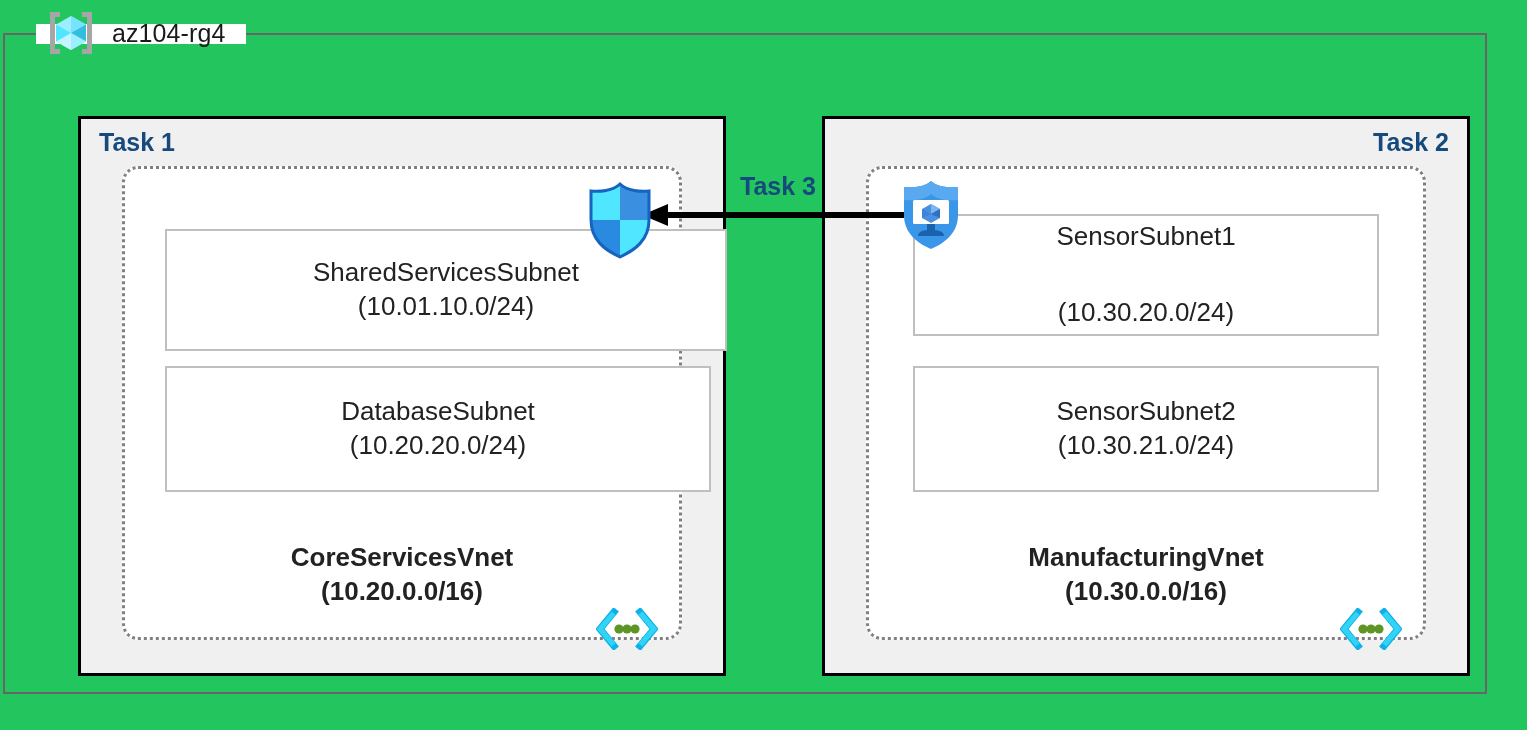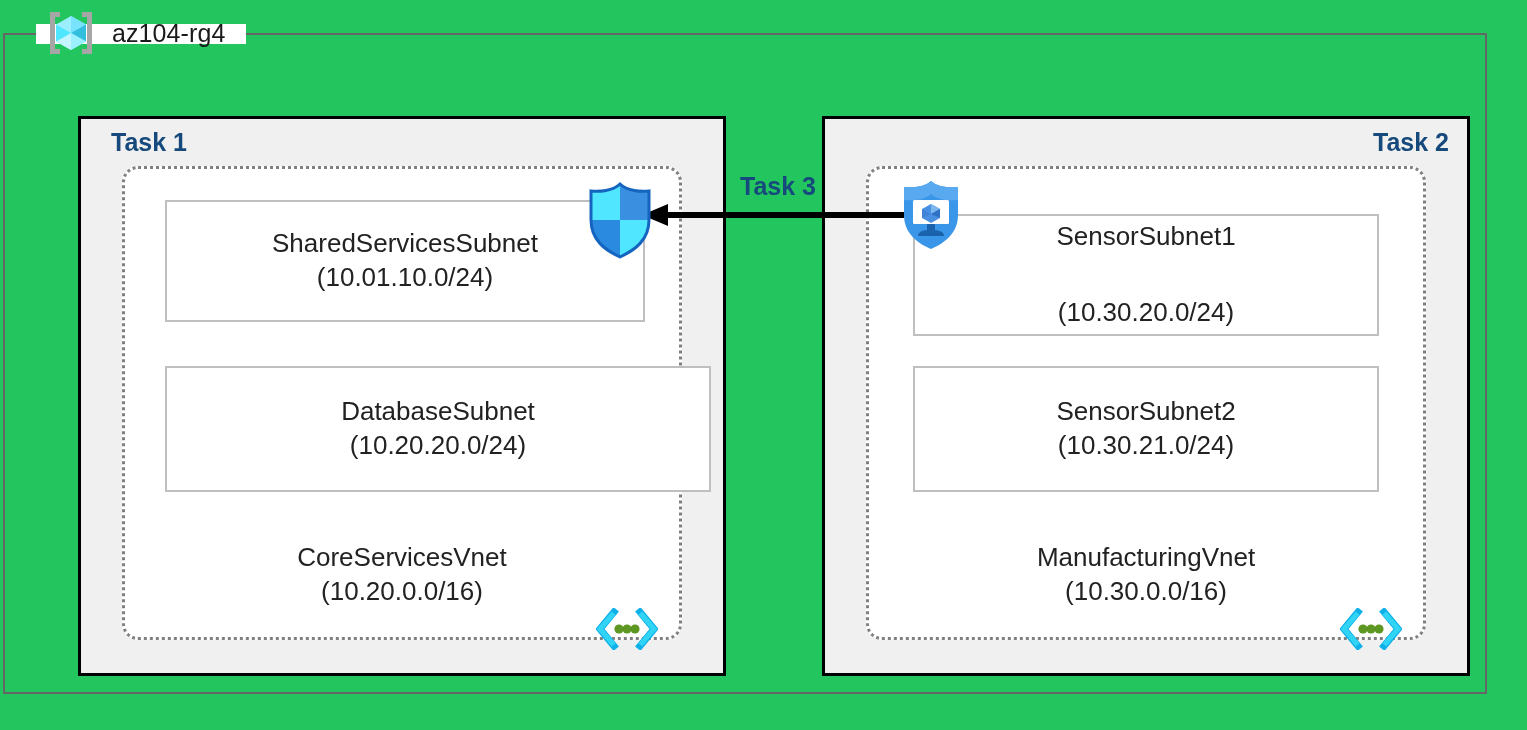--- a/index.html
+++ b/index.html
@@ -72,21 +72,20 @@
   #task2-box { left: 822px; top: 116px; width: 648px; height: 560px; }
 
   .task-label {
     position: absolute;
     top: 10px;
     font-size: 25px;
     font-weight: bold;
     color: #174a7c;
     white-space: nowrap;
     line-height: 1.1;
-    margin-left: 12px;
   }
   .task-label.left  { left: 18px; }
   .task-label.right { right: 18px; }
 
   
   .vnet {
     position: absolute;
     background: #ffffff;
     border: 3px dotted #808080;
     border-radius: 16px;
@@ -96,20 +95,21 @@
   #vnet2 { left: 866px;  top: 166px; width: 560px; height: 474px; }
 
   .vnet-label {
     position: absolute;
     left: 0;
     width: 100%;
     text-align: center;
     font-size: 26px;
     color: #222222;
     line-height: 1.32;
+    font-weight: bold;
   }
   #vnet1-label { top: 540px; }
   #vnet2-label { top: 540px; }
   .vnet-label .cidr { display: block; }
 
   
   .vnet-corner-icon {
     position: absolute;
     width: 62px;
     height: 42px;
@@ -121,21 +121,21 @@
   .subnet {
     position: absolute;
     background: #ffffff;
     border: 2px solid #bfbfbf;
     box-sizing: border-box;
     display: flex;
     flex-direction: column;
     align-items: center;
     justify-content: center;
   }
-  #subnet-shared { left: 165px;  top: 200px; width: 480px; height: 122px; }
+  #subnet-shared { left: 165px;  top: 229px; width: 562px; height: 122px; }
   #subnet-db     { left: 165px;  top: 366px; width: 546px; height: 126px; }
   #subnet-s1     { left: 913px;  top: 214px; width: 466px; height: 122px; gap: 42px; }
   #subnet-s2     { left: 913px;  top: 366px; width: 466px; height: 126px; }
 
   .subnet-name, .subnet-cidr {
     font-size: 26px;
     color: #222222;
     line-height: 1.3;
     white-space: nowrap;
   }

